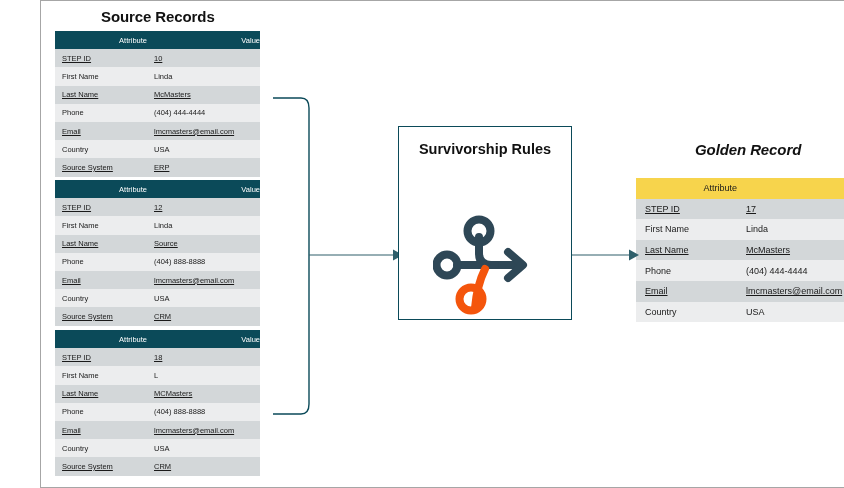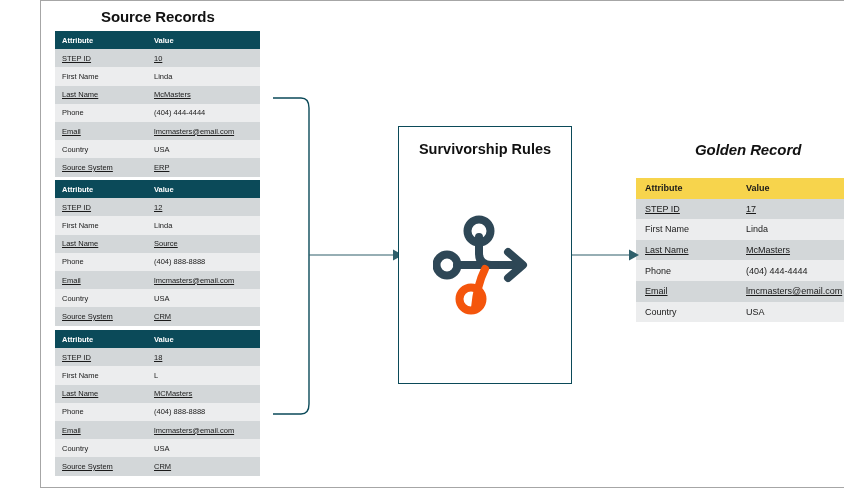--- a/index.html
+++ b/index.html
@@ -43,22 +43,23 @@
   }
   .rec-table td, .rec-table th {
     padding: 0 0 0 7px;
     text-align: left;
     font-weight: normal;
     border: none;
     overflow: hidden;
     white-space: nowrap;
   }
   .rec-table th {
-    font-weight: bold;
+    font-weight: normal;
     color: #ffffff;
+    text-align: right;
   }
   .rec-table .hdr-dark th { background: #0b4a59; }
   .rec-table tr.r-odd  td { background: #d3d7d9; text-decoration: underline; }
   .rec-table tr.r-even td { background: #ecedee; }
 
   
   .src-table { left: 14px; width: 205px; }
   .src-table th, .src-table td { height: 18.2px; }
   .src-table col.c-attr { width: 92px; }
   .src-table col.c-val  { width: 113px; }
@@ -80,21 +81,21 @@
     background: #f7d44c;
     color: #1a1a1a;
   }
 
   
   #rules-box {
     position: absolute;
     left: 357px;
     top: 125px;
     width: 174px;
-    height: 258px;
+    height: 194px;
     border: 1.3px solid #0b4a59;
     background: #ffffff;
     box-sizing: border-box;
   }
   #rules-title {
     position: absolute;
     left: 0;
     top: 14px;
     width: 100%;
     text-align: center;

